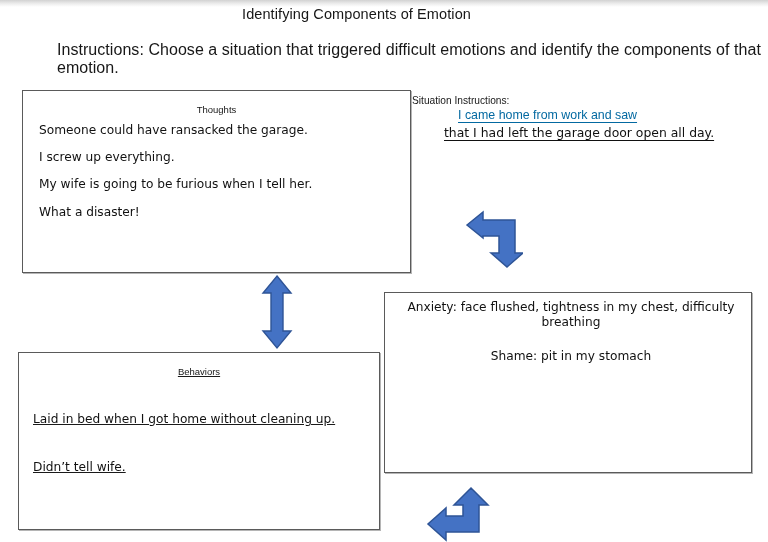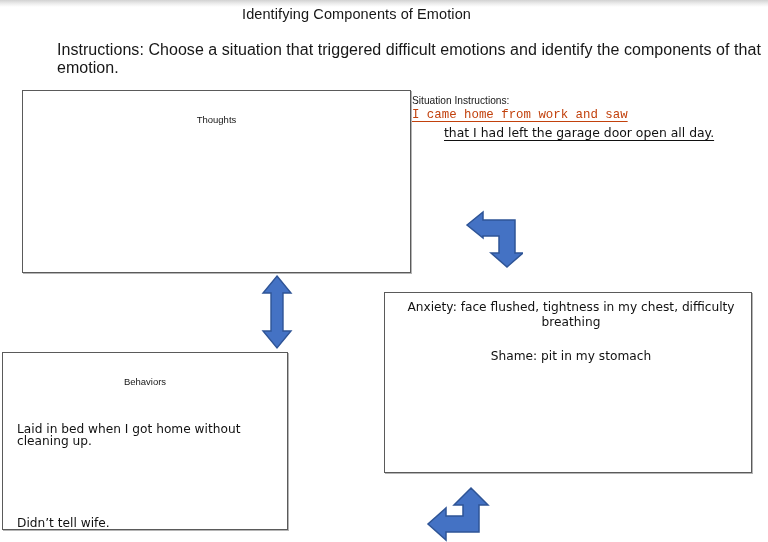--- a/index.html
+++ b/index.html
@@ -49,21 +49,21 @@
     position: absolute;
     background: #ffffff;
     border: 1px solid #5a5a5a;
     box-sizing: border-box;
     box-shadow: 1px 1px 0 rgba(120,120,120,0.55);
   }
   .box-title {
     text-align: center;
     font-size: 9.5px;
     color: #171717;
-    margin-top: 23px;
+    margin-top: 13px;
     font-weight: 400;
   }
   .box-body {
     font-family: "DejaVu Sans", sans-serif;
     font-size: 12.2px;
     color: #111111;
     line-height: 1.0;
   }
   .box-body p {
     margin: 0;
@@ -76,29 +76,29 @@
   }
   #thoughts-box .box-body {
     padding: 9px 0 0 16px;
   }
   #thoughts-box .box-body p {
     margin-bottom: 15px;
   }
 
   
   #behaviors-box {
-    left: 2px; top: 352px;
-    width: 286px; height: 178px;
+    left: 18px; top: 352px;
+    width: 362px; height: 178px; text-decoration: underline;
   }
   #behaviors-box .box-body {
     padding: 0 14px;
     text-align: left;
   }
   #behaviors-box .line-1 { margin-top: 36px; }
-  #behaviors-box .line-2 { margin-top: 70px; }
+  #behaviors-box .line-2 { margin-top: 36px; }
 
   
   #feelings-box {
     left: 384px; top: 292px;
     width: 368px; height: 181px;
   }
   #feelings-box .box-body {
     padding: 7px 8px 0 14px;
     text-align: center;
   }
@@ -109,25 +109,26 @@
   .situation {
     position: absolute;
     left: 412px; top: 90px;
     width: 330px;
   }
   .situation-label {
     font-size: 10.2px;
     color: #171717;
   }
   .situation-value {
-    font-family: Liberation Mono, monospace;
+    font-family: Liberation Sans, sans-serif;
     font-size: 12.4px;
-    color: #c2410c;
+    color: #0369a1;
     text-decoration: underline;
     text-underline-offset: 2.5px;
+    padding-left: 46px;
   }
   .situation-line1 { display: block; }
   .situation-line2 {
     display: block;
     margin-top: 3px;
     font-family: "DejaVu Sans", sans-serif;
     font-size: 12.4px;
     color: #111111;
     text-decoration: underline;
     text-underline-offset: 2.5px;
@@ -155,20 +156,26 @@
 <body>
 
 <div class="page-top-shadow"></div>
 
 <div class="page-title">Identifying Components of Emotion</div>
 
 <div class="instructions">Instructions: Choose a situation that triggered difficult emotions and identify the components of that emotion.</div>
 
 <div class="box" id="thoughts-box">
   <div class="box-title">Thoughts</div>
+  <div class="box-body">
+    <p>Someone could have ransacked the garage.</p>
+    <p>I screw up everything.</p>
+    <p>My wife is going to be furious when I tell her.</p>
+    <p>What a disaster!</p>
+  </div>
 </div>
 
 <div class="situation">
   <span class="situation-label">Situation Instructions:</span>
   <span class="situation-value situation-line1">I came home from work and saw</span>
   <span class="situation-line2">that I had left the garage door open all day.</span>
 </div>
 
 <div class="box" id="feelings-box">
   <div class="box-body">

